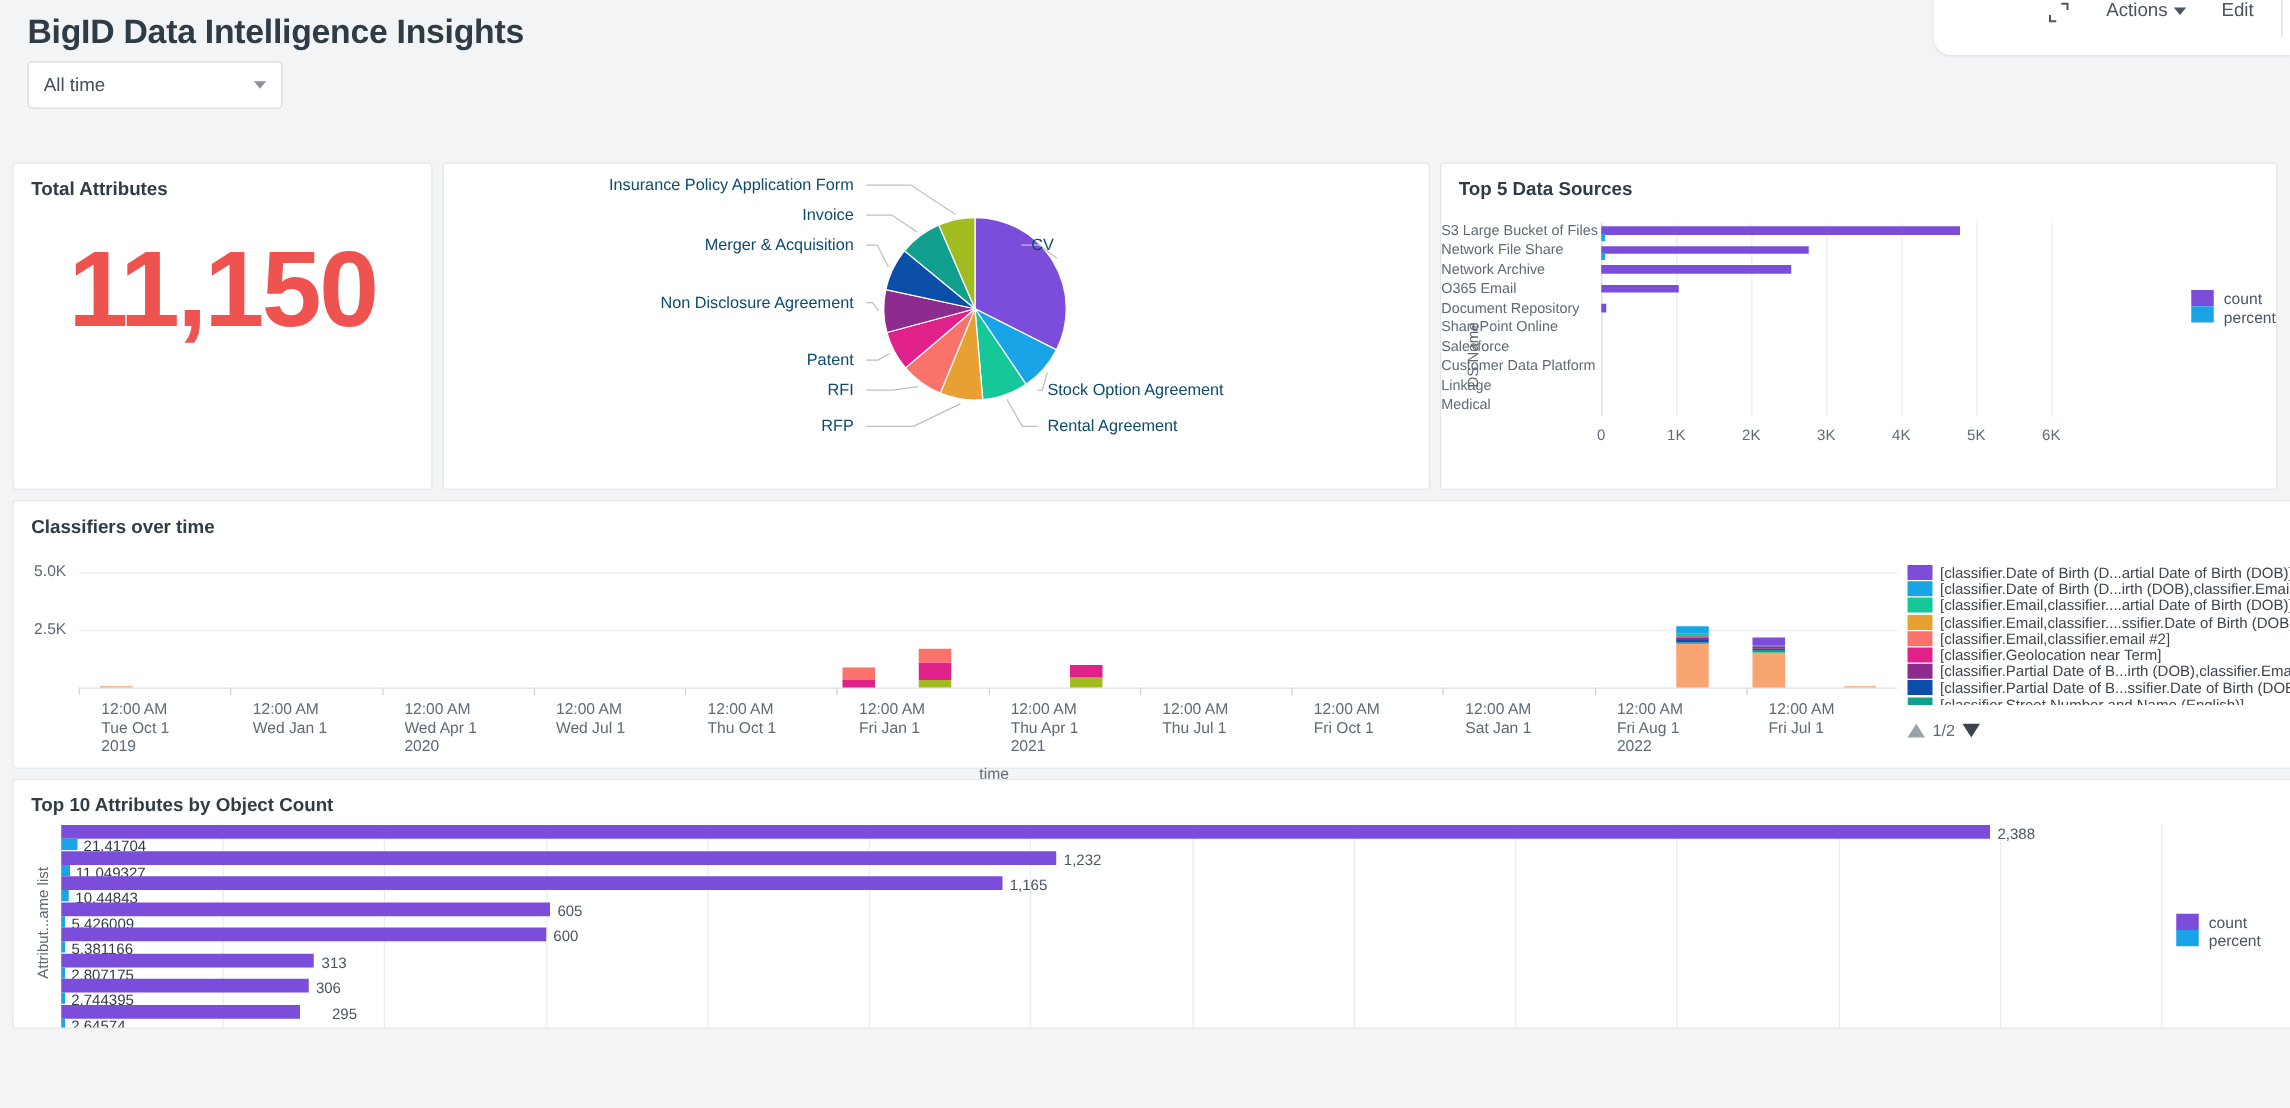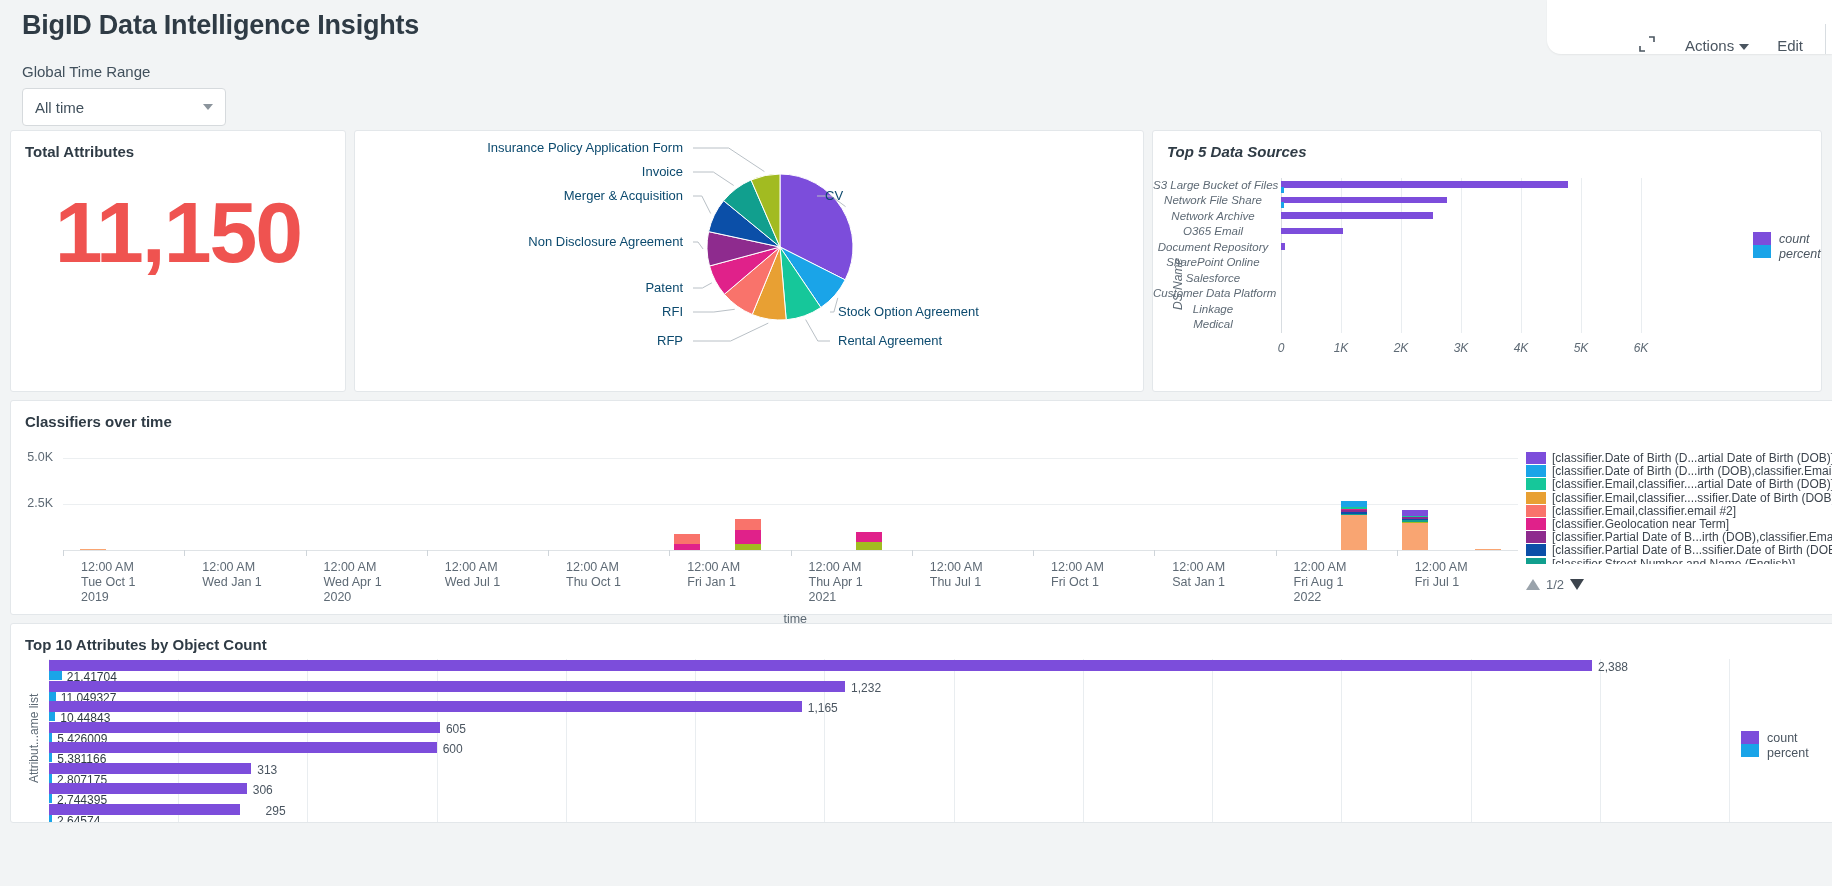--- a/index.html
+++ b/index.html
@@ -14,24 +14,24 @@
     position: absolute; top: 0; left: 0; width: 1832px; height: 5px;
     background: #2b0a3d;
   }
   .topbar-accent .seg { position:absolute; top:0; height:5px; background:#4a1a63; }
 
   .header { position: relative; padding: 10px 0 0 22px; background:#f2f4f5; height: 130px; }
   .page-title { font-size: 27px; font-weight: bold; color: #2f3b45; letter-spacing: -0.2px; }
 
   .toolbar {
     position: absolute; top: 0; right: 0;
-    width: 285px; height: 54px;
+    width: 285px; height: 44px;
     background: #ffffff;
     border-bottom-left-radius: 14px;
-    display: flex; align-items: flex-end; justify-content: flex-end;
+    display: flex; align-items: flex-start; justify-content: flex-end;
     padding-right: 6px;
     box-shadow: 0 1px 2px rgba(0,0,0,0.06);
   }
   .tb-icon { width: 48px; display:flex; align-items:center; justify-content:center; cursor:pointer; }
   .tb-btn { font-size: 15px; color: #4a5560; padding: 0 14px; cursor: pointer; white-space: nowrap; }
   .tb-sep { width: 1px; height: 30px; background: #d8dde1; margin-left: 8px; }
   .caret-d { display:inline-block; width:0;height:0;border-left:5px solid transparent;border-right:5px solid transparent;border-top:6px solid #4a5560; margin-left:5px; vertical-align: middle;}
 
   .tr-label { margin-top: 22px; font-size: 15px; color: #41505c; }
   .tr-select {
@@ -56,27 +56,27 @@
   }
 
   
   #p-pie { width: 790px; height: 262px; }
   .pie-wrap { position: relative; width: 100%; height: 222px; }
   .pie-labels { position:absolute; inset:0; }
   .pl { position:absolute; font-size: 13px; color:#0c4a6e; white-space: nowrap; }
   .pl.r { text-align: right; }
 
   
-  #p-ds { width: 692px; height: 262px; font-style: italic; }
+  #p-ds { width: 692px; height: 262px; }
   .ds-body { position: relative; width: 100%; height: 222px; }
   .axis-title-v {
     position:absolute; font-size:12px; color:#5e6a75;
     transform: rotate(-90deg); transform-origin: left top; white-space: nowrap;
   }
-  .cat-label { position:absolute; right:0; font-size:11.5px; color:#5e6a75; white-space:nowrap; text-align:center; }
+  .cat-label { position:absolute; right:0; font-size:11.5px; color:#5e6a75; white-space:nowrap; text-align:left; }
   .gridline-v { position:absolute; width:1px; background:#e9edf0; }
   .bar-h { position:absolute; background:#7c4ddb; border-radius:0; }
   .bar-h2 { position:absolute; background:#1aa4e8; }
   .xtick { position:absolute; font-size:12px; color:#5e6a75; text-align:center; }
   .legend-box { position:absolute; }
   .legend-sw { width:18px; }
   .legend-txt { font-size:12.5px; color:#4a5560; line-height:15px; }
 
   
   #p-time { width: 1845px; height: 215px; margin: 8px 10px 0 10px; }
@@ -121,21 +121,20 @@
         <path d="M17 8 L17 3 L12 3" fill="none" stroke="#4a5560" stroke-width="1.6"></path>
       </svg>
     </div>
     <div class="tb-btn">
       <span>Actions</span><span class="caret-d"></span>
     </div>
     <div class="tb-btn">Edit</div>
     <div class="tb-sep"></div>
   </div>
 
-  <div class="tr-label">Global Time Range</div>
   <div class="tr-select">
     <span>All time</span>
     <span class="caret-sm"></span>
   </div>
 </div>
 
 <div class="grid-row">
 
   <div class="panel" id="p-total">
     <div class="panel-title">Total Attributes</div>

